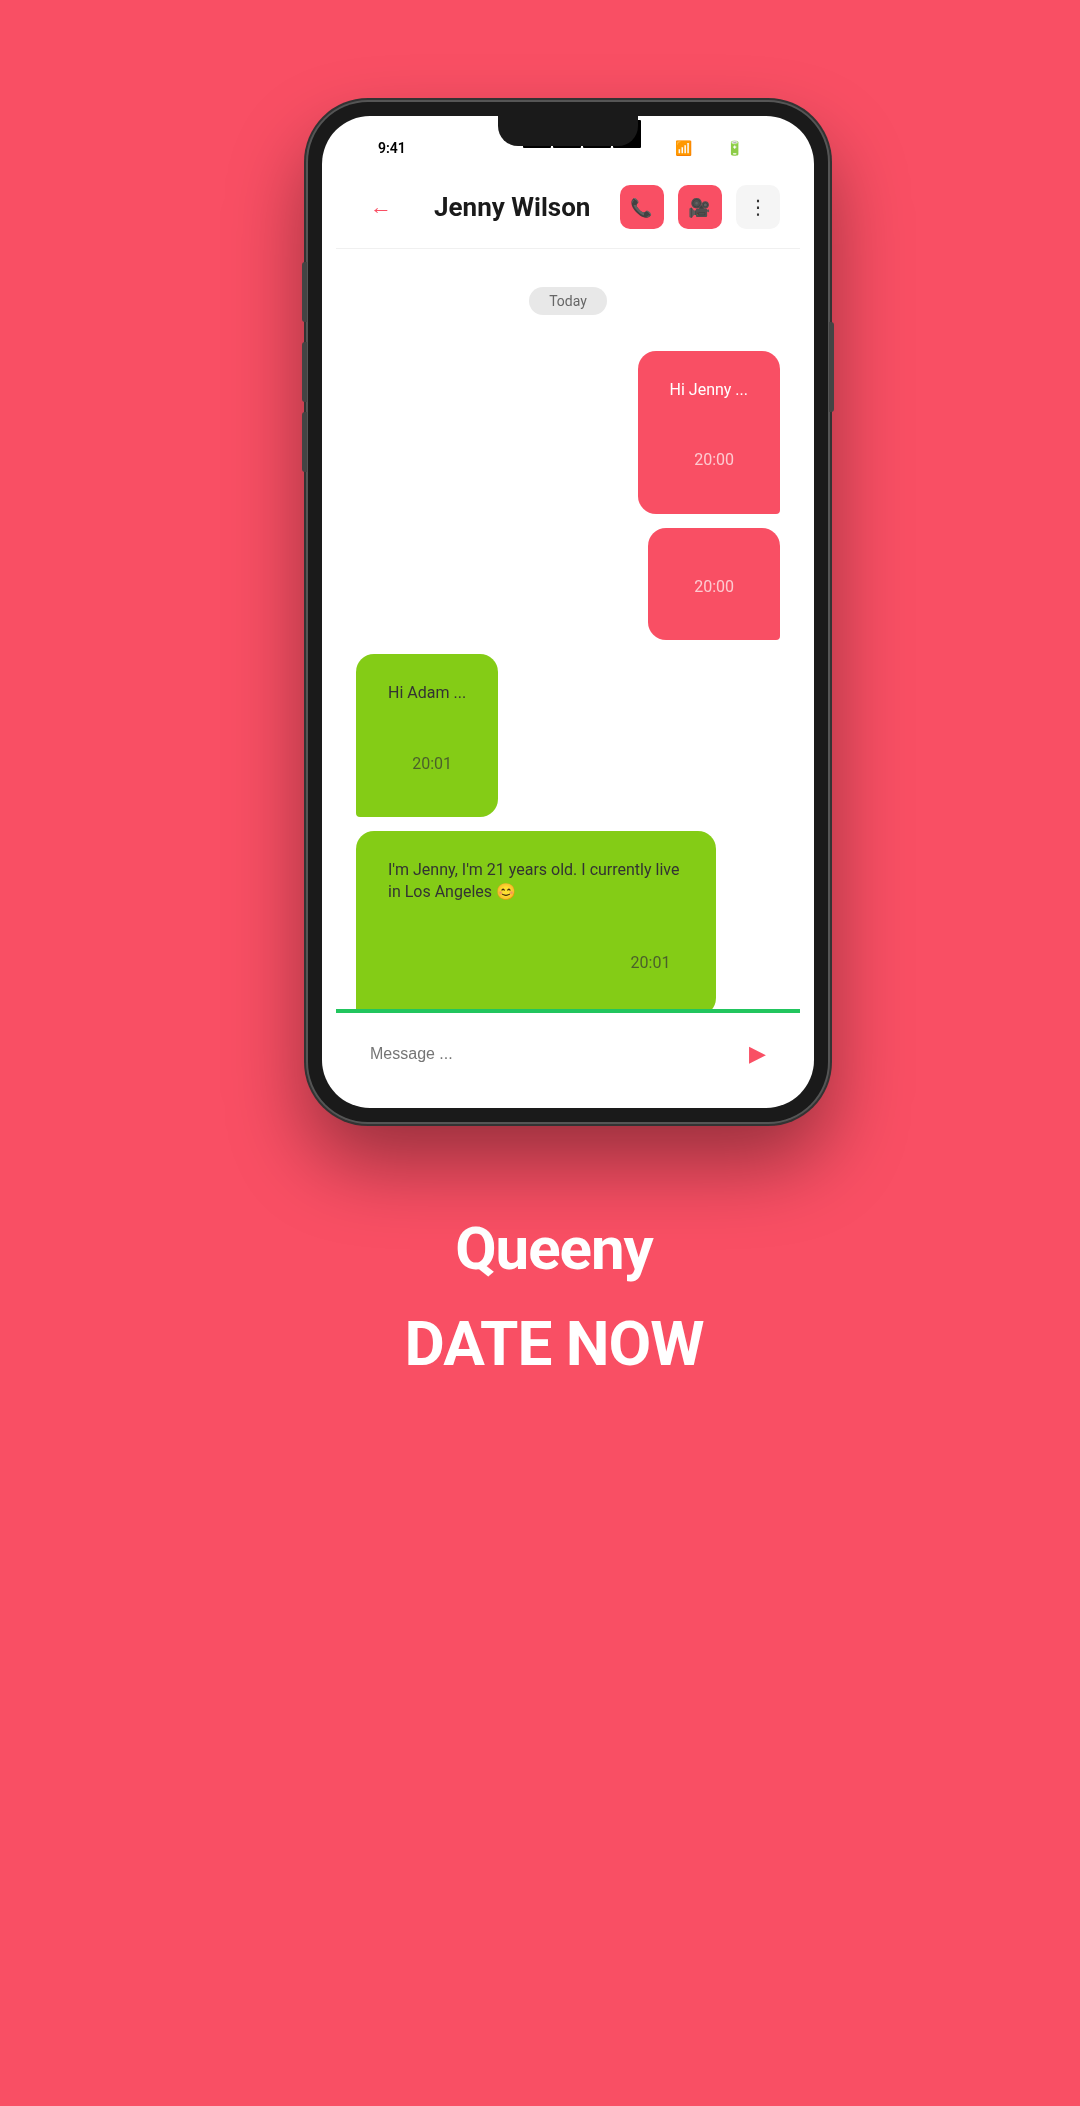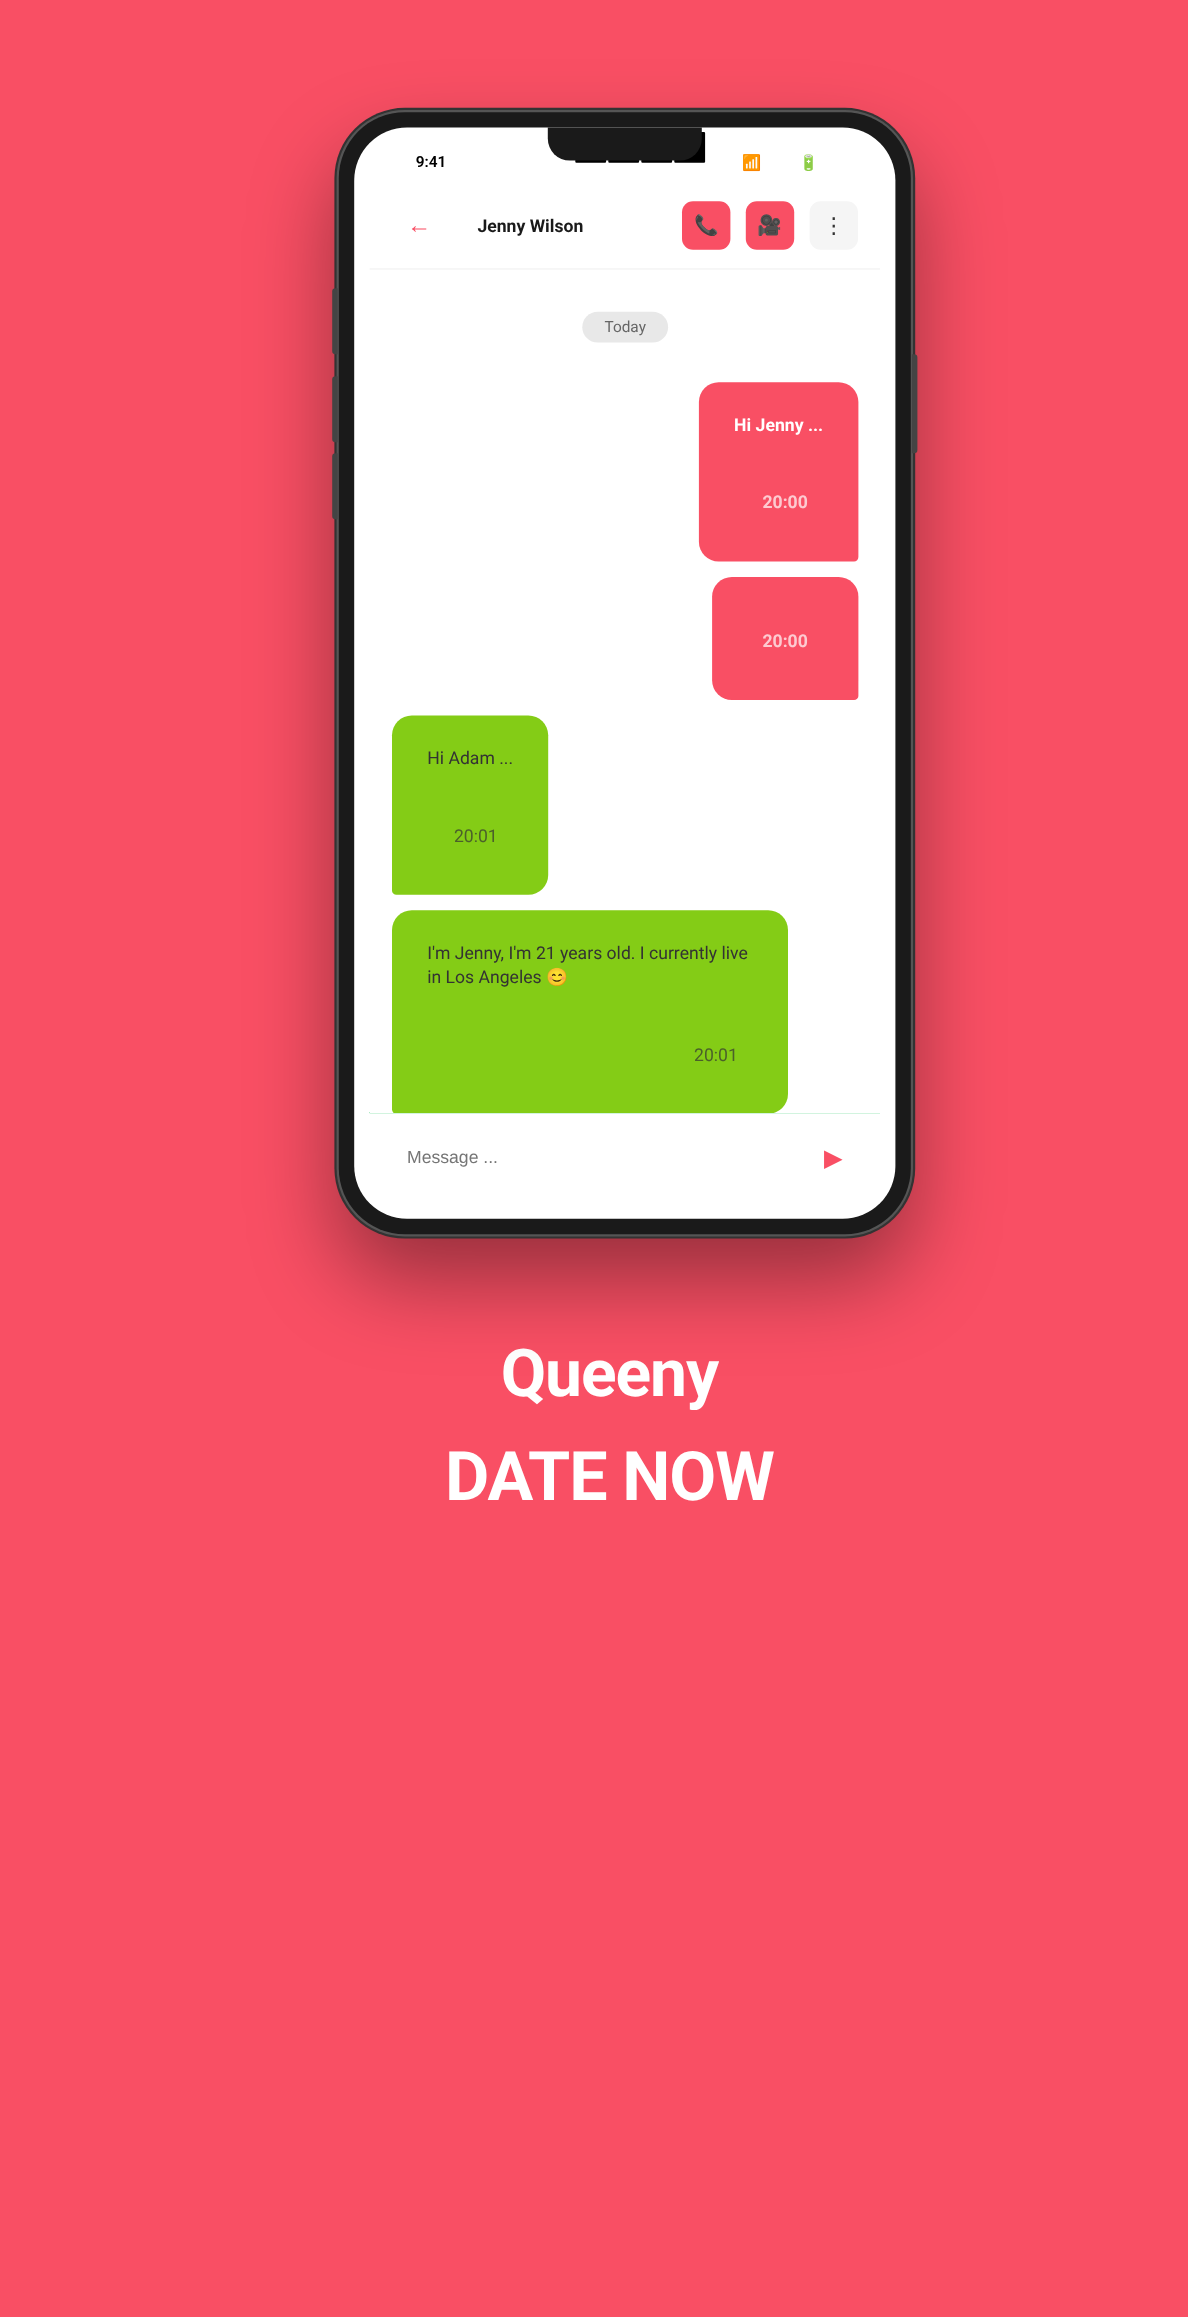--- a/index.html
+++ b/index.html
@@ -117,21 +117,21 @@
 
     .back-btn {
       color: #F94F64;
       font-size: 22px;
       cursor: pointer;
       font-weight: 300;
     }
 
     .chat-name {
       flex: 1;
-      font-size: 16px;
+      font-size: 26px;
       font-weight: 700;
       color: #1a1a1a;
     }
 
     .header-action-btn {
       width: 44px;
       height: 44px;
       background: #F94F64;
       border-radius: 10px;
       display: flex;
@@ -185,21 +185,20 @@
     .msg-sent {
       align-self: flex-end;
       background: #F94F64;
       color: #fff;
       border-radius: 18px 18px 4px 18px;
       padding: 14px 18px;
       max-width: 85%;
       font-size: 16px;
       line-height: 1.4;
       position: relative;
-      font-weight: bold;
     }
 
     
     .msg-received {
       align-self: flex-start;
       background: #84cc16;
       color: #333;
       border-radius: 18px 18px 18px 4px;
       padding: 14px 18px;
       max-width: 85%;
@@ -219,21 +218,21 @@
     .msg-time {
       font-size: 16px;
       opacity: 0.7;
     }
 
     
     .chat-input-bar {
       display: flex;
       align-items: center;
       padding: 14px 20px;
-      border-top: 1px solid #22c55e;
+      border-top: 4px solid #22c55e;
       background: #fff;
       gap: 12px;
       flex-shrink: 0;
     }
 
     .message-input {
       flex: 1;
       border: none;
       outline: none;
       font-size: 16px;

